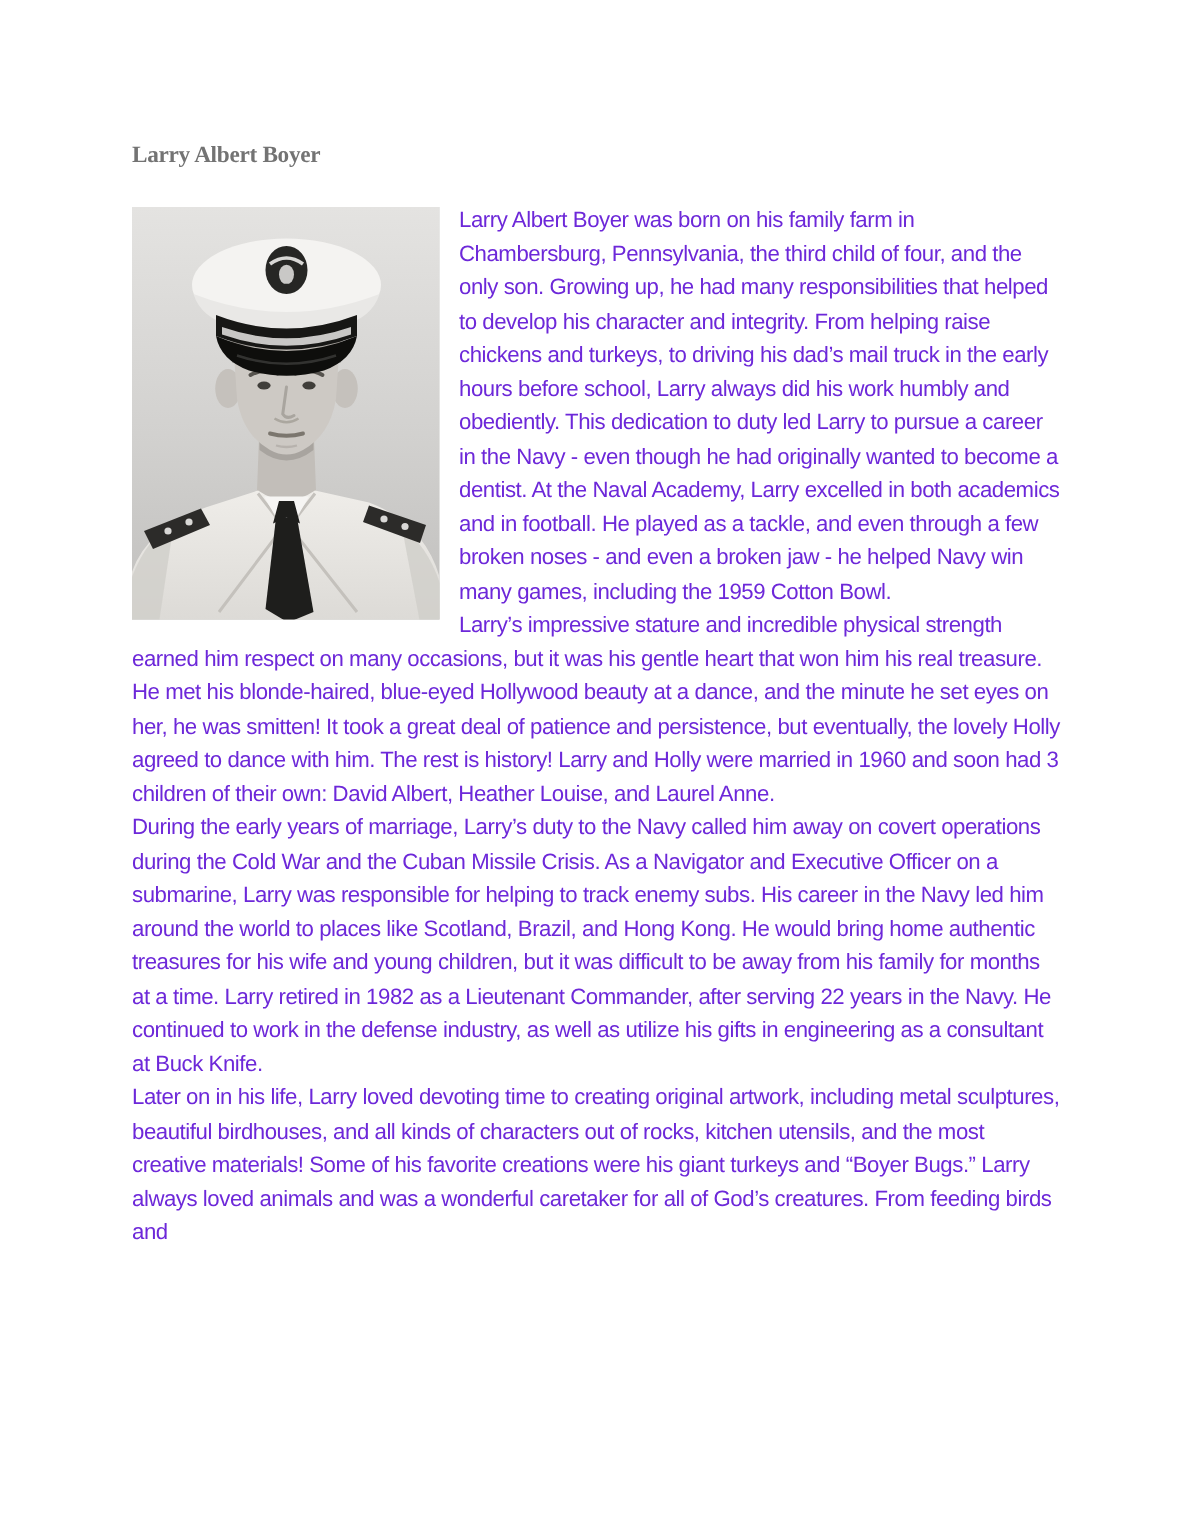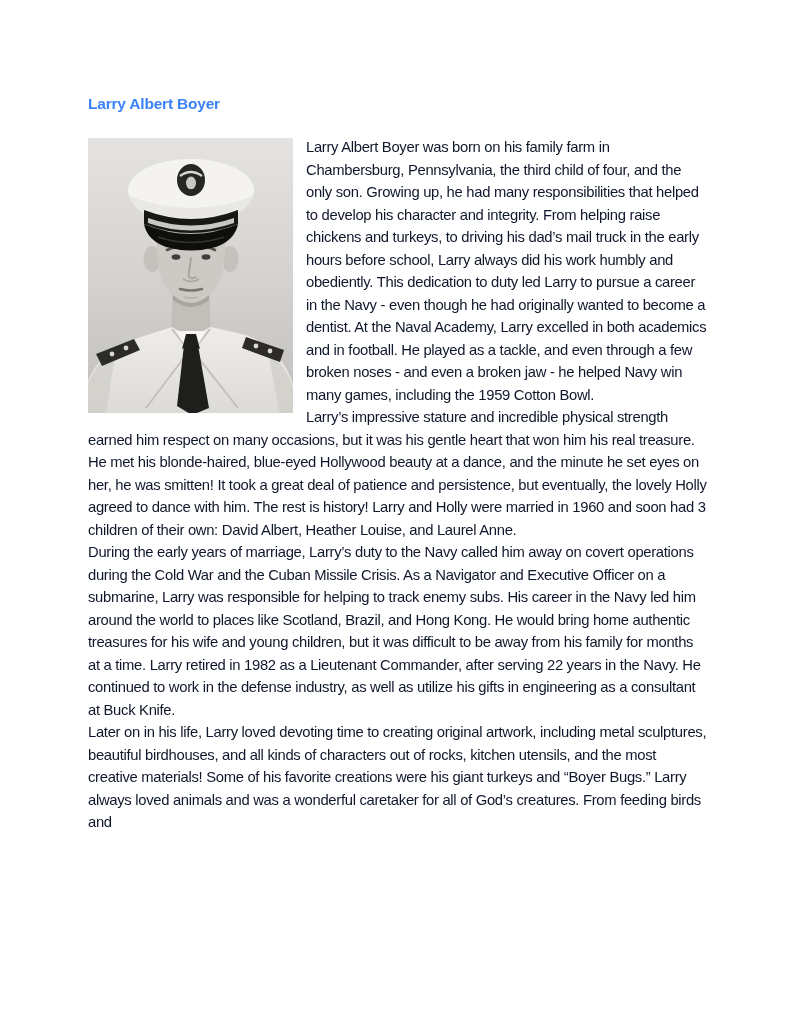--- a/index.html
+++ b/index.html
@@ -15,31 +15,32 @@
     background: #ffffff;
     overflow: hidden;
   }
   .doc-title {
     position: absolute;
     left: 88px;
     top: 95px;
     margin: 0;
     font-size: 15.5px;
     font-weight: bold;
-    color: #3b82f6;
+    color: #737373;
     letter-spacing: -0.2px;
+    font-family: Liberation Serif, serif;
   }
   .article {
     position: absolute;
     left: 88px;
     top: 136px;
     width: 620px;
     font-size: 14.8px;
     line-height: 22.5px;
-    color: #0f172a;
+    color: #6d28d9;
     letter-spacing: -0.3px;
   }
   .article p {
     margin: 0;
     padding: 0;
   }
   .photo-frame {
     float: left;
     width: 205px;
     height: 275px;

